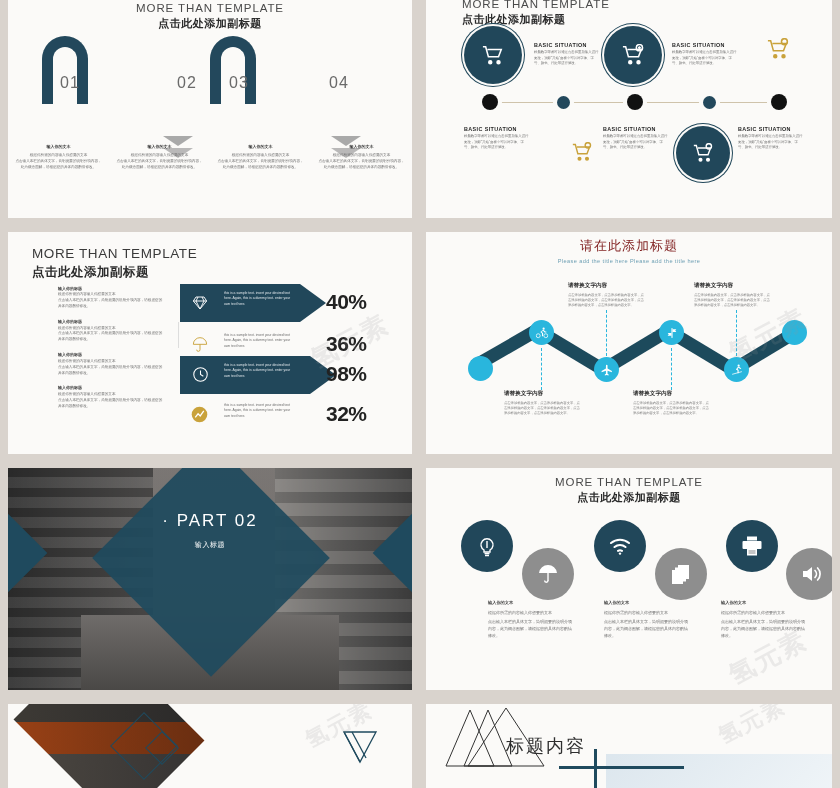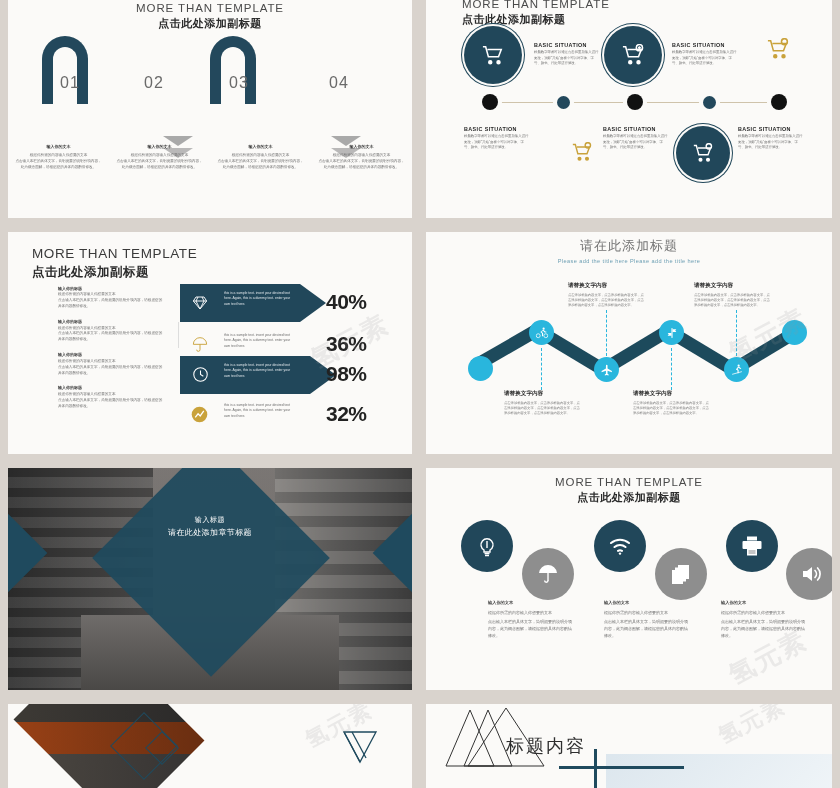--- a/index.html
+++ b/index.html
@@ -31,21 +31,21 @@
   .body-cn{font-size:3.6px;line-height:1.65;color:#6d6d6d;}
   .lead-cn{font-size:4px;color:#3d3d3d;font-weight:bold;line-height:1.6;}
 
   
   .s1-row{position:absolute;top:36px;left:0;width:404px;height:74px;}
   .arch{position:absolute;width:46px;height:68px;border:11px solid #23485c;
         border-bottom:none;border-radius:24px 24px 0 0;box-sizing:border-box;}
   .a1{left:34px;top:4px;}
   .a3{left:202px;top:4px;}
   .num{position:absolute;top:42px;font-size:16px;color:#6a6a6a;font-weight:500;letter-spacing:1px;}
-  .n1{left:52px;}.n2{left:136px;}.n3{left:221px;}.n4{left:321px;}
+  .n1{left:52px;}.n2{left:169px;}.n3{left:221px;}.n4{left:321px;}
   .chev{position:absolute;top:104px;width:30px;height:26px;}
   .chev i{display:block;width:0;height:0;border-left:15px solid transparent;
           border-right:15px solid transparent;border-top:10px solid #a9a9a9;}
   .chev i:nth-child(2){margin-top:2px;opacity:.82;}
   .c2{left:155px;}.c4{left:323px;}
   .s1-txts{position:absolute;top:148px;left:0;width:404px;display:flex;}
   .s1-col{width:101px;text-align:center;padding:0 7px;box-sizing:border-box;}
   .s1-col .lead-cn{margin-bottom:3px;}
 
   
@@ -336,21 +336,21 @@
       </svg>
       <div class="plain-txt" style="left:44px;top:7px">this is a sample text. insert your desired text here. Again, this is a dummy text. enter your own text here.</div>
     </div>
     <div class="pct" style="left:318px;top:170px">32%</div>
 
     <div class="wm" style="left:300px;top:92px">氢元素</div>
   </div>
 
   <div class="slide s4">
     <div class="hdr-center" style="padding-top:5px">
-      <div style="font-size:13px;color:#737373;letter-spacing:1px">请在此添加标题</div>
+      <div style="font-size:13px;color:#7f1d1d;letter-spacing:1px">请在此添加标题</div>
       <div style="font-size:5.6px;color:#6fa0b4;margin-top:3px;letter-spacing:.4px">Please add the title here Please add the title here</div>
     </div>
 
     <div class="zig" style="left:48px;top:128px;width:78px;transform:rotate(-30deg)"></div>
     <div class="zig" style="left:112px;top:92px;width:80px;transform:rotate(31deg)"></div>
     <div class="zig" style="left:176px;top:132px;width:80px;transform:rotate(-31deg)"></div>
     <div class="zig" style="left:242px;top:92px;width:80px;transform:rotate(31deg)"></div>
     <div class="zig" style="left:306px;top:132px;width:80px;transform:rotate(-31deg)"></div>
 
     <div class="pill-end" style="left:42px;top:124px"></div>
@@ -409,22 +409,22 @@
     <div class="wm" style="left:300px;top:86px">氢元素</div>
   </div>
 
   <div class="slide s5">
     <div class="s5-bg"></div>
     <div class="s5-road"></div>
     <div class="dia dia-l"></div>
     <div class="dia dia-r"></div>
     <div class="dia dia-main"></div>
     <div class="s5-txt">
+      <div class="part">· PART 02</div>
       <div class="s5-sub1">输入标题</div>
-      <div class="s5-sub2">请在此处添加章节标题</div>
     </div>
   </div>
 
   <div class="slide s6">
     <div class="hdr-center" style="padding-top:8px">
       <div class="t-en">MORE THAN TEMPLATE</div>
       <div class="t-cn">点击此处添加副标题</div>
     </div>
 
     <div class="c-big c-tl" style="left:35px;top:52px">

